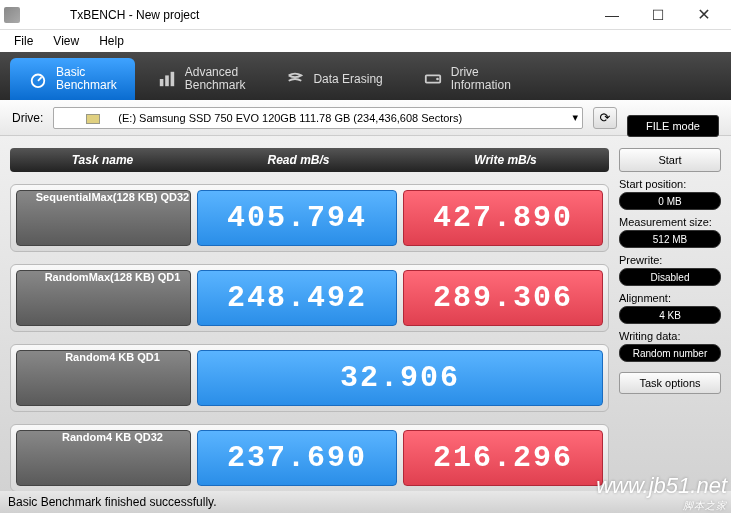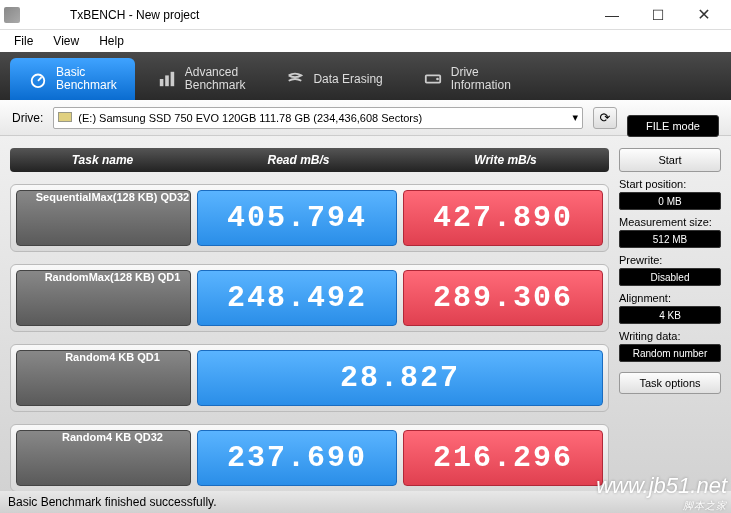--- a/index.html
+++ b/index.html
@@ -11,38 +11,38 @@
 .win-btn { width: 46px; height: 30px; display: flex; align-items: center; justify-content: center; font-size: 14px; color: #333; }
 .win-btn:last-child { color: #333; font-size: 16px; }
 .menubar { height: 22px; background: #fff; display: flex; align-items: center; padding: 0 4px; font-size: 12px; }
 .menubar span { padding: 2px 10px; cursor: default; }
 .tabrow { height: 48px; background: linear-gradient(#4a4a4a,#2a2a2a); display: flex; align-items: stretch; padding: 6px 10px 0 10px; }
 .tab { display: flex; align-items: center; gap: 8px; padding: 0 18px; color: #ddd; font-size: 12px; border-radius: 6px 6px 0 0; margin-right: 4px; }
 .tab.active { background: linear-gradient(#3fa3ff,#0a6cd0); color: #fff; }
 .tab-icon { width: 20px; height: 20px; display:flex;align-items:center;justify-content:center; }
 .driverow { height: 36px; background: linear-gradient(#fdfdfd,#e8e8e8); display: flex; align-items: center; padding: 0 12px; font-size: 12px; gap: 10px; border-bottom:1px solid #ccc;}
 .drive-select { flex:1; display:flex;align-items:center;height:22px;background:#fff;border:1px solid #aaa;border-radius:2px;padding:0 4px;font-size:11px;gap:6px;justify-content:space-between;}
-.drive-select .sel-left{display:flex;align-items:flex-start;gap:6px;}
+.drive-select .sel-left{display:flex;align-items:flex-end;gap:18px;margin-left:28px;}
 .drive-icon{width:14px;height:10px;background:#e0d080;border:1px solid #998;}
 .refresh-btn{width:24px;height:22px;background:linear-gradient(#f8f8f8,#ddd);border:1px solid #aaa;border-radius:3px;display:flex;align-items:center;justify-content:center;font-size:13px;}
 .filemode-btn{width:92px;height:22px;background:#000;color:#fff;border:1px solid #333;border-radius:3px;font-size:11px;display:flex;align-items:center;justify-content:center;margin-top:16px;}
 .main { display:flex; height: 380px; background:linear-gradient(#f0f0f0,#d0d0d0); padding:12px 10px 6px 10px; gap:10px;}
 .left { flex:1; }
 .hdr-row{display:flex;height:24px;background:linear-gradient(#555,#222);border-radius:4px;color:#fff;font-size:12px;font-style:italic;font-weight:bold;}
 .hdr-cell{flex:1;display:flex;align-items:center;justify-content:center;}
 .hdr-cell:nth-child(1){flex-basis:185px;flex-grow:0;}
 .result-row{display:flex;height:68px;margin-top:12px;background:linear-gradient(#f8f8f8,#d8d8d8);border:1px solid #bbb;border-radius:6px;padding:5px;gap:6px;}
 .task-cell{width:175px;background:linear-gradient(#888,#5a5a5a);border:1px solid #444;border-radius:4px;color:#fff;font-size:11px;display:flex;flex-direction:row;justify-content:center;padding-left:18px;font-weight:bold;}
 .read-cell,.write-cell{flex:1;border-radius:4px;display:flex;align-items:center;justify-content:center;font-size:30px;font-weight:bold;font-family:"Courier New",monospace;color:#fff;letter-spacing:2px;}
 .read-cell{background:linear-gradient(#5ab4ff,#2a8ee8);border:1px solid #1a6cc0;}
 .write-cell{background:linear-gradient(#ff6a78,#e04050);border:1px solid #b02838;}
 .right{width:102px;display:flex;flex-direction:column;gap:2px;}
 .r-btn{height:22px;background:linear-gradient(#fdfdfd,#e0e0e0);border:1px solid #999;border-radius:3px;font-size:11px;display:flex;align-items:center;justify-content:center;}
 .r-lbl{font-size:11px;margin-top:4px;}
-.r-val{height:18px;background:#000;color:#fff;font-size:10px;border:1px solid #333;border-radius:2px;display:flex;align-items:center;justify-content:center;}
+.r-val{height:18px;background:#000;color:#fff;font-size:10px;border:1px solid #333;border-radius:8px;display:flex;align-items:center;justify-content:center;}
 .status{position:absolute;bottom:0;left:0;height:22px;width:100%;background:linear-gradient(#e8e8e8,#d0d0d0);font-size:12px;padding:2px 8px;display:flex;align-items:center;text-align:right;}
 .watermark{position:absolute;right:4px;bottom:0;color:#fff;font-style:italic;font-size:22px;font-family:Georgia,serif;text-shadow:0 0 3px rgba(0,0,0,.3);}
 .watermark .sub{font-size:10px;display:block;text-align:right;letter-spacing:1px;}
 </style>
 </head>
 <body>
 
 <div class="titlebar">
   <div class="titlebar-icon"></div>
   <div class="titlebar-text">TxBENCH - New project</div>
@@ -138,21 +138,21 @@
             <span>Max(128 KB) QD1</span>
           </div>
           <div class="read-cell">248.492</div>
           <div class="write-cell">289.306</div>
         </div>
         <div class="result-row">
           <div class="task-cell">
             <span>Random</span>
             <span>4 KB QD1</span>
           </div>
-          <div class="read-cell">28.827</div>
+          <div class="read-cell">32.906</div>
         </div>
         <div class="result-row">
           <div class="task-cell">
             <span>Random</span>
             <span>4 KB QD32</span>
           </div>
           <div class="read-cell">237.690</div>
           <div class="write-cell">216.296</div>
         </div>
       </div>

